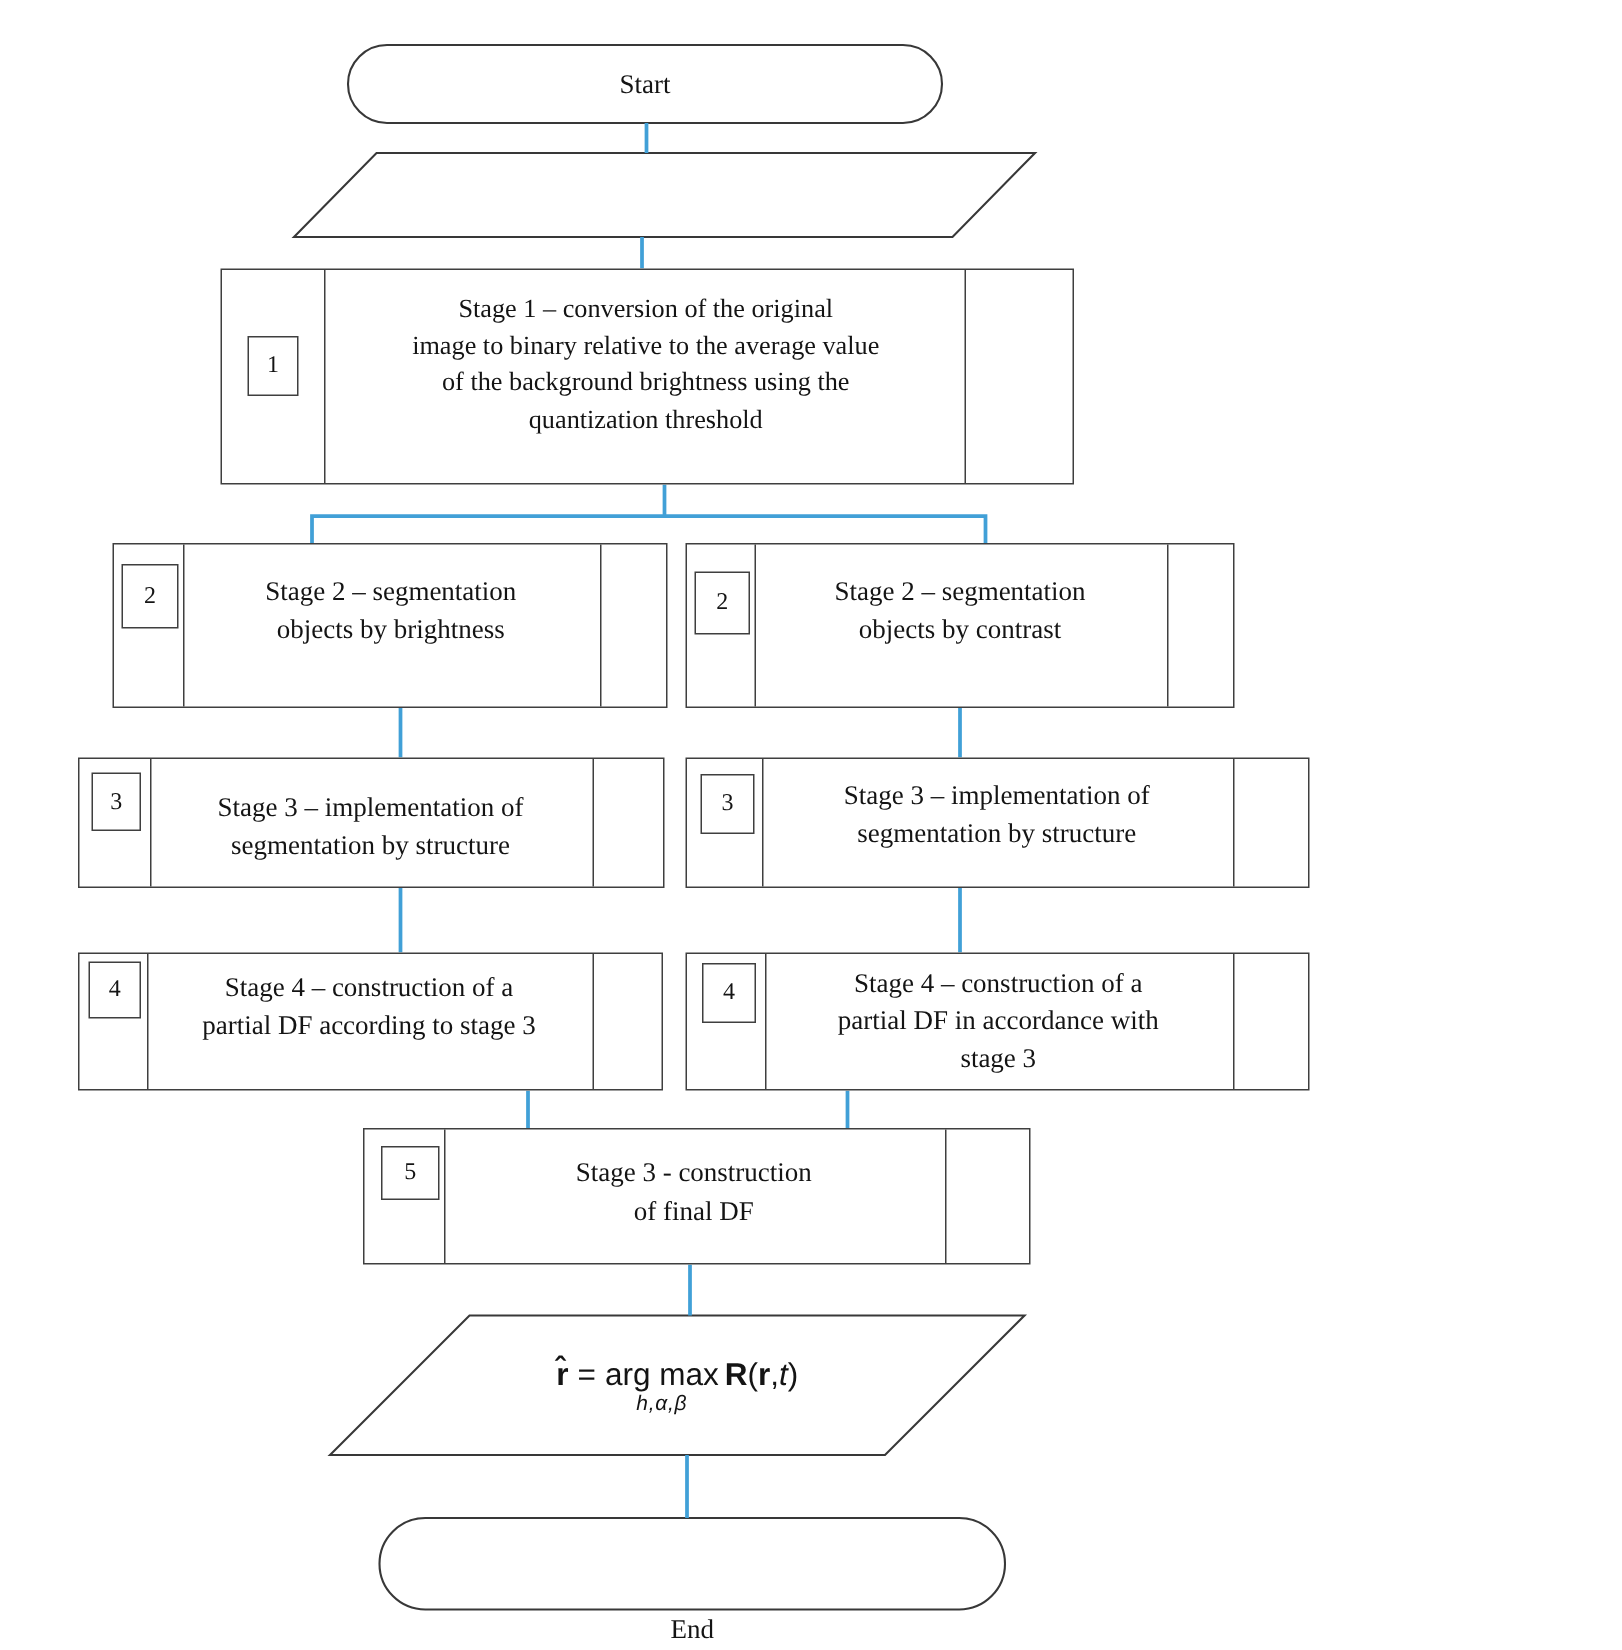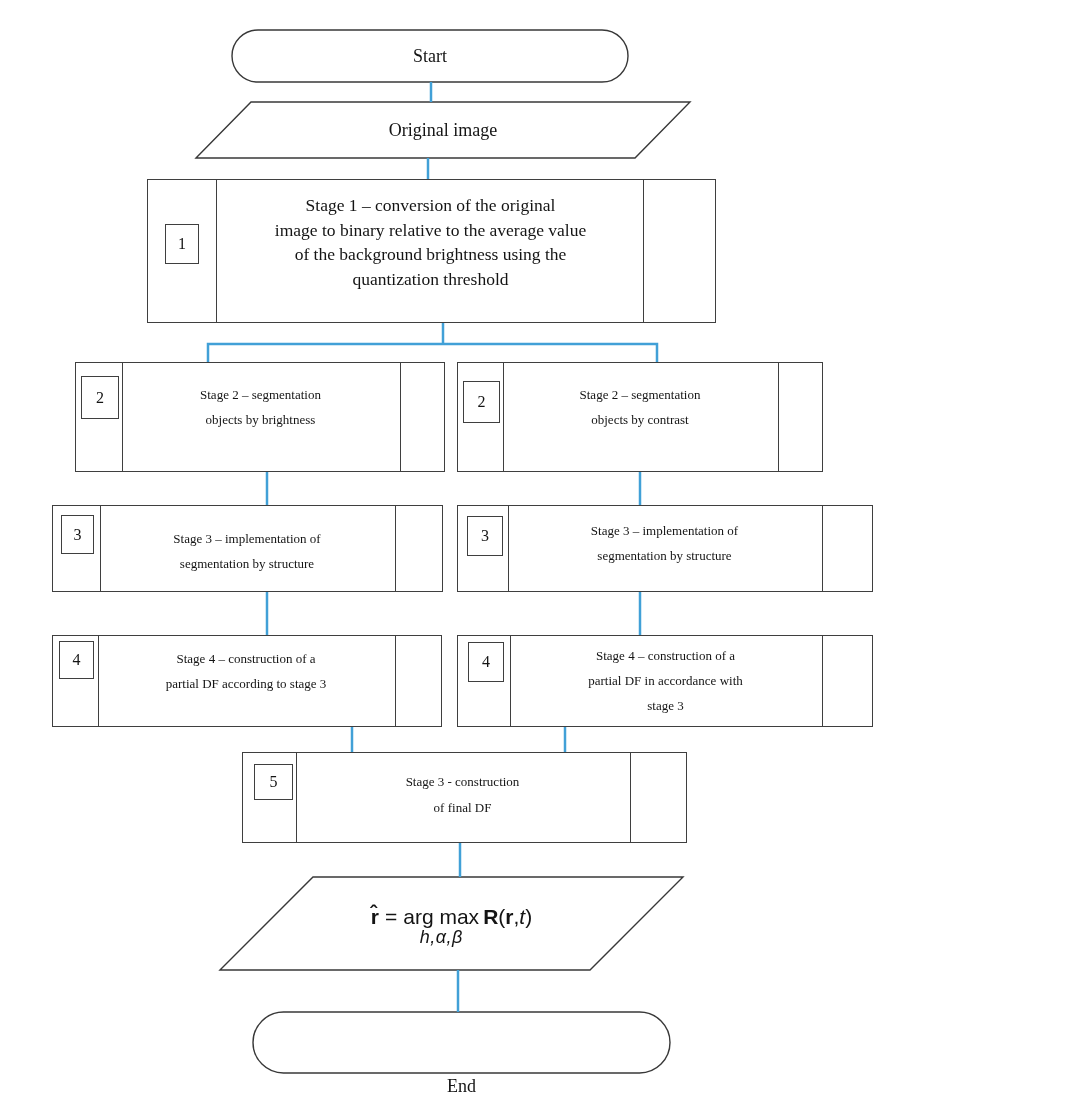--- a/index.html
+++ b/index.html
@@ -16,38 +16,38 @@
     position:absolute; box-sizing:border-box; background:#ffffff;
     border:1.5px solid #3f3f3f;
   }
   .vline { position:absolute; top:0; bottom:0; width:0; border-left:1.5px solid #3f3f3f; }
   .numbox {
     position:absolute; box-sizing:border-box; border:1.5px solid #3f3f3f; background:#fff;
     display:flex; align-items:center; justify-content:center; font-size:16px;
   }
   .ptext {
     position:absolute; text-align:center; white-space:pre-line;
-    font-size:13px; line-height:25px;
+    font-size:18px; line-height:25px;
   }
   .formula-wrap {
     position:absolute; left:220px; top:877px; width:463px; height:93px;
     display:flex; align-items:center; justify-content:center;
   }
   .f-main {
     position:relative; top:-7px;
     font-family:"Liberation Sans", sans-serif; font-size:21px;
     display:inline-flex; align-items:baseline; white-space:pre;
   }
   .f-b { font-weight:bold; }
   .f-i { font-style:italic; }
   .f-eq { margin:0 6px; }
   .f-op { position:relative; margin-right:4px; }
   .f-sub {
     position:absolute; top:22px; left:50%; transform:translateX(-50%);
-    font-size:18px; font-style:italic; white-space:nowrap; letter-spacing:0.5px;
+    font-size:14px; font-style:italic; white-space:nowrap; letter-spacing:0.5px;
   }
 </style>
 </head>
 <body>
 
 <div class="canvas">
 
   <svg class="layer" width="1081" height="1100" viewBox="0 0 1081 1100">
 
     <rect x="232" y="30" width="396" height="52" rx="26" ry="26" fill="#ffffff" stroke="#383838" stroke-width="1.4"></rect>
@@ -66,21 +66,20 @@
       <line x1="640" y1="592" x2="640" y2="635"></line>
       <line x1="352" y1="727" x2="352" y2="752"></line>
       <line x1="565" y1="727" x2="565" y2="752"></line>
       <line x1="460" y1="843" x2="460" y2="877"></line>
       <line x1="458" y1="970" x2="458" y2="1012"></line>
     </g>
   </svg>
 
   <div class="shape-label" style="left:232px; top:30px; width:396px; height:52px;">Start</div>
 
-  <div class="shape-label" style="left:196px; top:102px; width:494px; height:56px;">Original image</div>
 
   <div class="pbox" style="left:147px; top:179px; width:569px; height:144px;">
     <div class="vline" style="left:68px;"></div>
     <div class="vline" style="left:495px;"></div>
     <div class="numbox" style="left:17px; top:44px; width:34px; height:40px;">
       <span>1</span>
     </div>
     <div class="ptext" style="left:70px; right:72px; top:13px; font-size:17.5px; line-height:24.5px;">Stage 1 – conversion of the original
 image to binary relative to the average value
 of the background brightness using the

